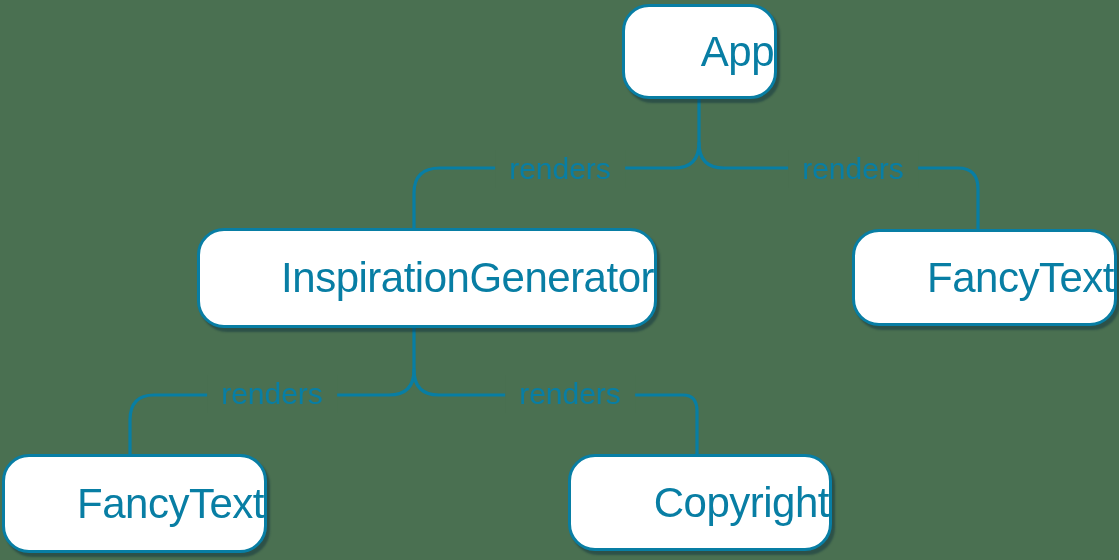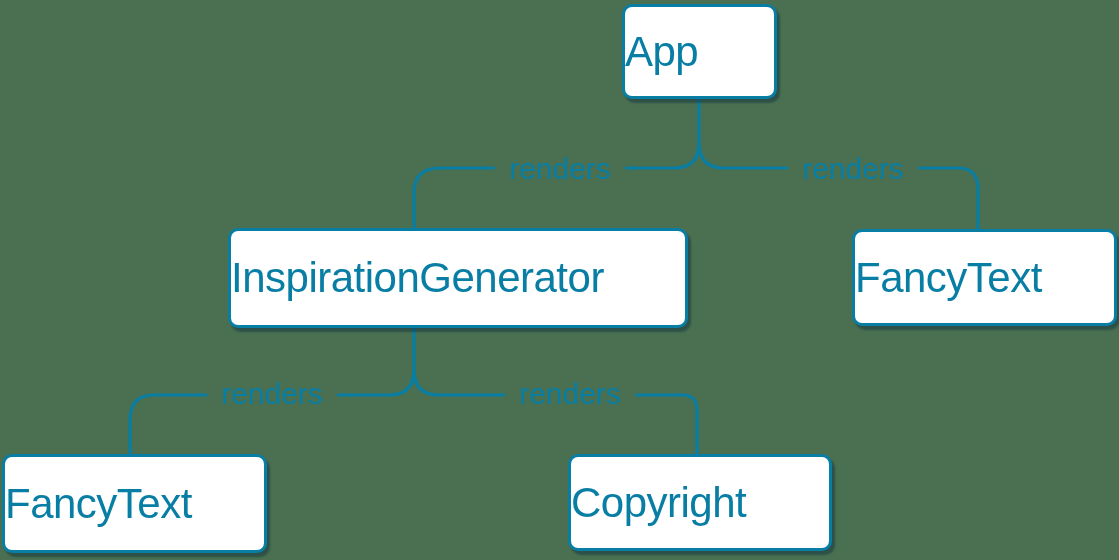--- a/index.html
+++ b/index.html
@@ -38,25 +38,25 @@
     line-height: 38px;
     padding: 0 14px;
     white-space: nowrap;
   }
   .node {
     position: absolute;
     z-index: 3;
     box-sizing: border-box;
     background: #FFFFFF;
     border: 3px solid #087EA4;
-    border-radius: 10px;
+    border-radius: 27px;
     box-shadow: 3px 4px 2px rgba(10, 45, 62, 0.45);
     display: flex;
     align-items: center;
-    justify-content: flex-start;
+    justify-content: flex-end;
   }
   .node-label {
     color: #087EA4;
     font-size: 42px;
     font-weight: 500;
     letter-spacing: -0.5px;
     white-space: nowrap;
   }
 </style>
 </head>
@@ -73,21 +73,21 @@
 
   <div class="edge-label" style="left:560px; top:169px;">renders</div>
   <div class="edge-label" style="left:853px; top:169px;">renders</div>
   <div class="edge-label" style="left:272px; top:394px;">renders</div>
   <div class="edge-label" style="left:570px; top:394px;">renders</div>
 
   <div class="node" style="left:622px; top:4px; width:155px; height:95px;">
     <span class="node-label">App</span>
   </div>
 
-  <div class="node" style="left:197px; top:228px; width:460px; height:100px;margin-left:31px;">
+  <div class="node" style="left:197px; top:228px; width:460px; height:100px;">
     <span class="node-label">InspirationGenerator</span>
   </div>
 
   <div class="node" style="left:852px; top:229px; width:265px; height:97px;">
     <span class="node-label">FancyText</span>
   </div>
 
   <div class="node" style="left:2px; top:454px; width:265px; height:99px;">
     <span class="node-label">FancyText</span>
   </div>

